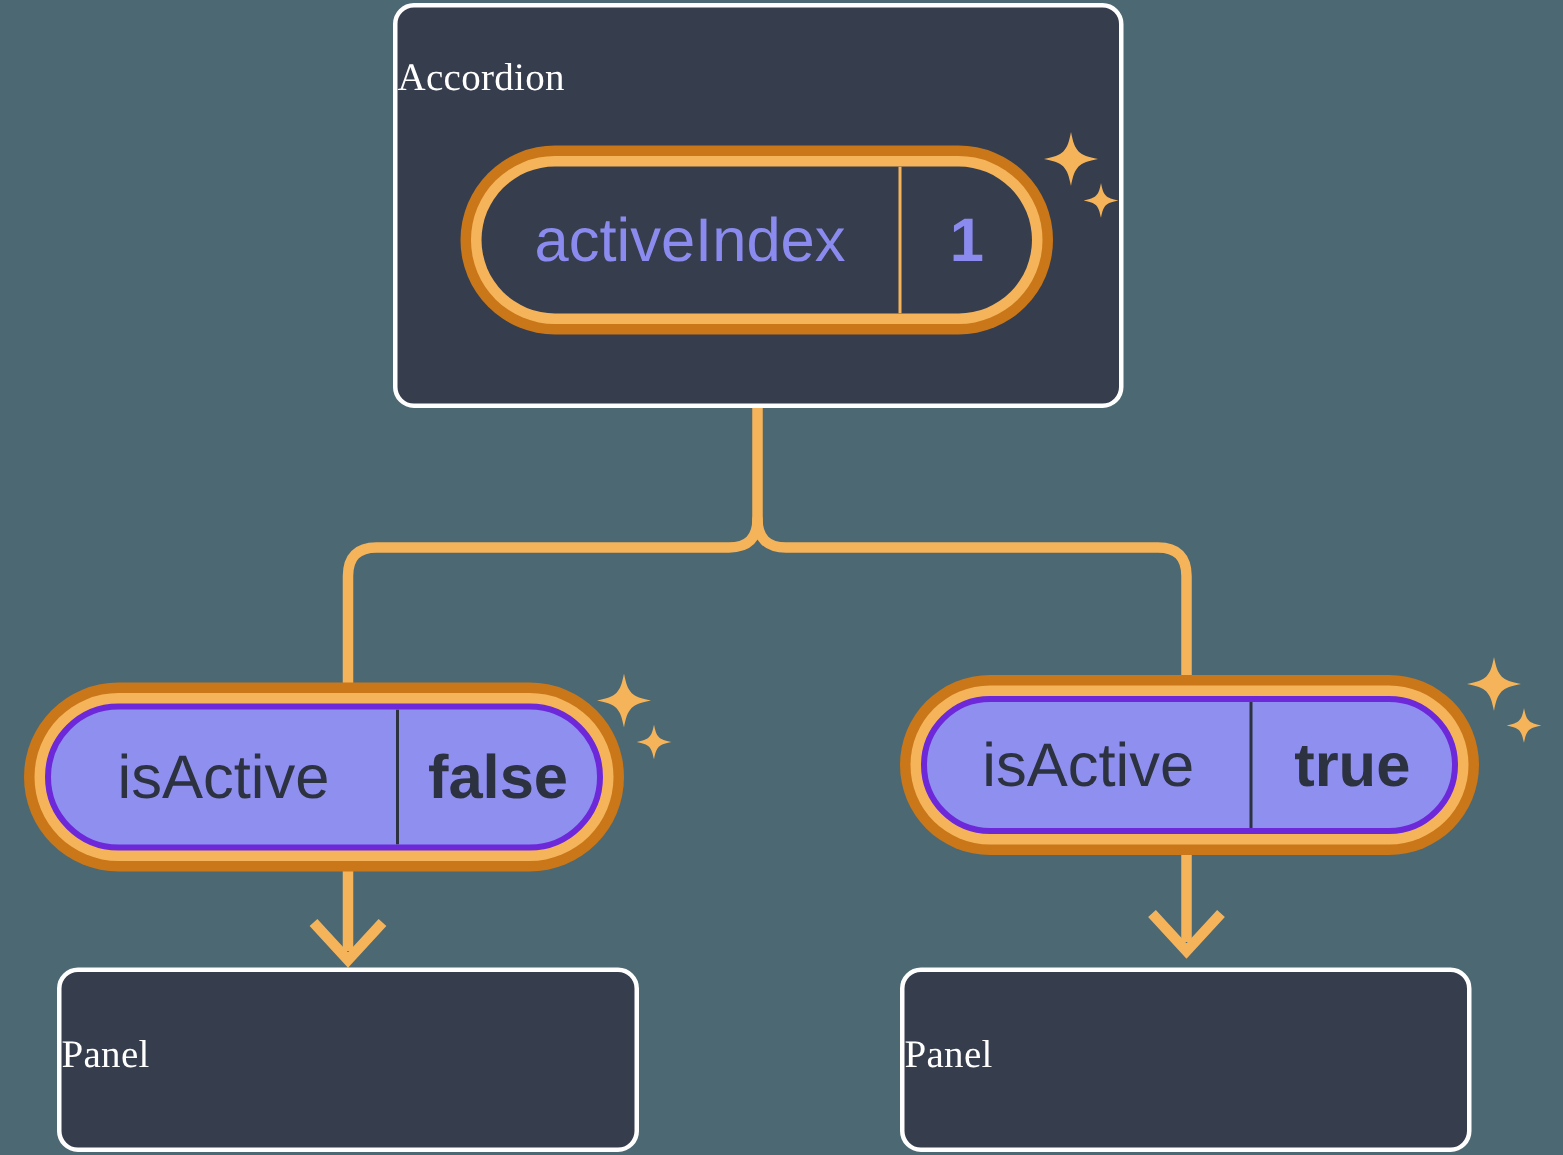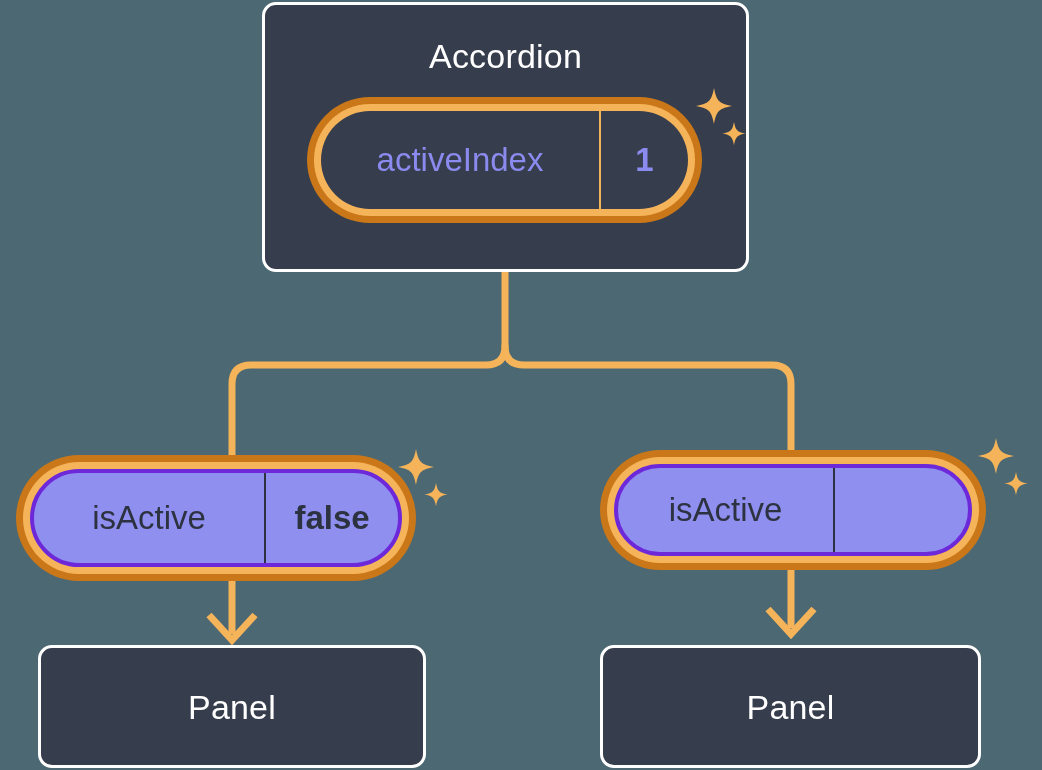--- a/index.html
+++ b/index.html
@@ -30,26 +30,26 @@
     position: absolute;
     box-sizing: border-box;
     background: #363D4D;
     border: 3px solid #FFFFFF;
     border-radius: 14px;
   }
   .node-title {
     position: absolute;
     left: 0;
     width: 100%;
-    text-align: center;
     color: #FFFFFF;
-    font-size: 34px;
+    font-size: 26px;
     font-weight: 400;
     letter-spacing: 0.2px;
     white-space: nowrap;
+    font-family: Liberation Serif, serif;
   }
 
   
   .pill-outer {
     position: absolute;
     box-sizing: border-box;
     border-radius: 999px;
     background: #C97718;          
     padding: 7px;
   }
@@ -92,21 +92,21 @@
   }
   .pill-inner.purple .pill-divider {
     background: #2C3240;
   }
 
   .pill-key, .pill-val {
     display: flex;
     align-items: center;
     justify-content: center;
     white-space: nowrap;
-    font-size: 33px;
+    font-size: 41px;
   }
   .pill-key { font-weight: 400; }
   .pill-val { font-weight: 700; }
   .pill-divider {
     width: 2px;
     flex: 0 0 2px;
     align-self: stretch;
   }
 
   
@@ -177,20 +177,21 @@
 
   <div class="node-box" style="left:38px; top:645px; width:388px; height:123px;">
     <div class="node-title" style="top:40px;">Panel</div>
   </div>
 
   <div class="pill-outer" style="left:600px; top:450px; width:386px; height:120px;">
     <div class="pill-mid">
       <div class="pill-inner purple">
         <span class="pill-key" style="flex:0 0 215px;">isActive</span>
         <span class="pill-divider"></span>
+        <span class="pill-val" style="flex:1 1 auto;">true</span>
       </div>
     </div>
   </div>
 
   <svg class="sparkles" style="left:972px; top:432px;" width="64" height="72" viewBox="0 0 64 72">
     <path d="M 24 6 C 26.5 19 29 21.5 42 24 C 29 26.5 26.5 29 24 42 C 21.5 29 19 26.5 6 24 C 19 21.5 21.5 19 24 6 Z" fill="#F6B45A"></path>
     <path d="M 44 40 C 45.6 48.4 47.2 50 55.6 51.6 C 47.2 53.2 45.6 54.8 44 63.2 C 42.4 54.8 40.8 53.2 32.4 51.6 C 40.8 50 42.4 48.4 44 40 Z" fill="#F6B45A"></path>
   </svg>
 
   <div class="node-box" style="left:600px; top:645px; width:381px; height:123px;">

